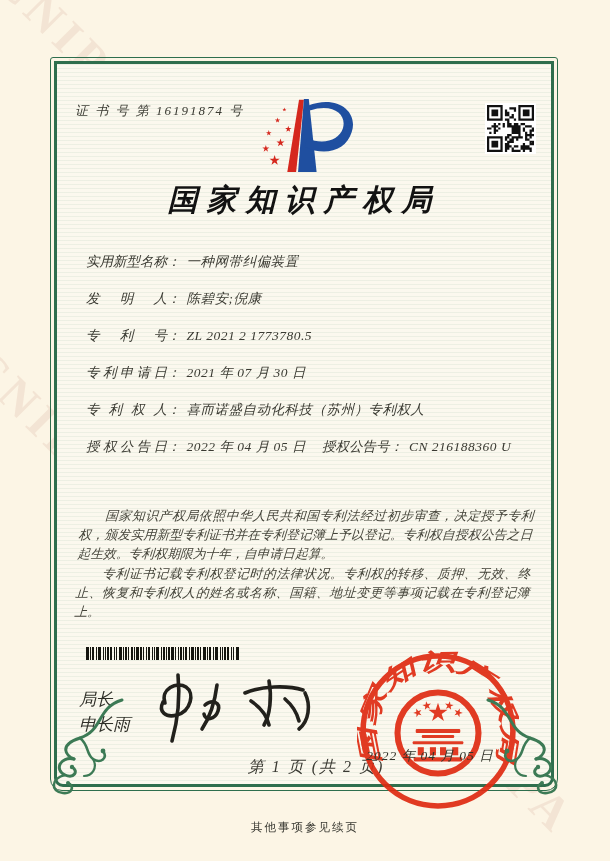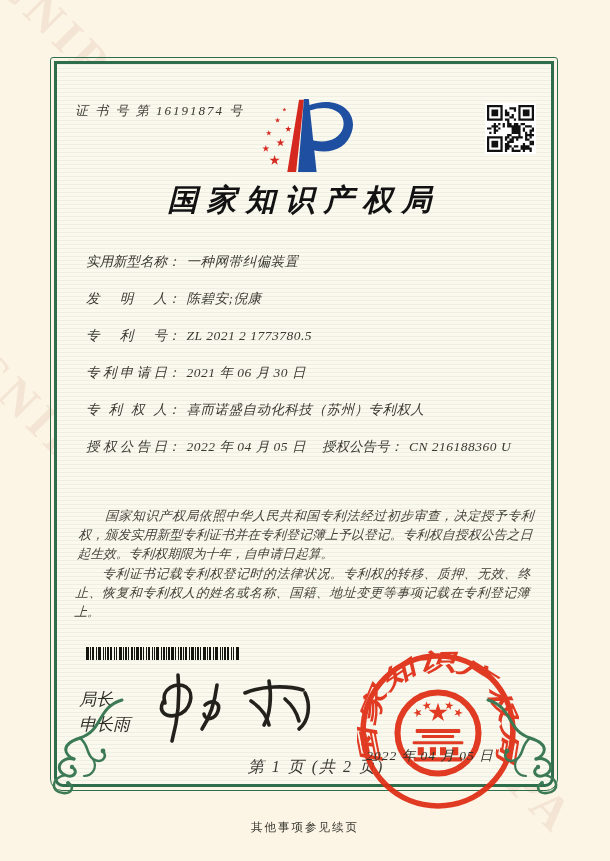--- a/index.html
+++ b/index.html
@@ -109,21 +109,21 @@
       <div class="frow">
         <span class="flabel">实用新型名称</span><span class="fcolon">：</span><span class="fvalue">一种网带纠偏装置</span>
       </div>
       <div class="frow">
         <span class="flabel">发明人</span><span class="fcolon">：</span><span class="fvalue">陈碧安;倪康</span>
       </div>
       <div class="frow">
         <span class="flabel">专利号</span><span class="fcolon">：</span><span class="fvalue">ZL 2021 2 1773780.5</span>
       </div>
       <div class="frow">
-        <span class="flabel">专利申请日</span><span class="fcolon">：</span><span class="fvalue">2021 年 06 月 30 日</span>
+        <span class="flabel">专利申请日</span><span class="fcolon">：</span><span class="fvalue">2021 年 07 月 30 日</span>
       </div>
       <div class="frow">
         <span class="flabel">专利权人</span><span class="fcolon">：</span><span class="fvalue">喜而诺盛自动化科技（苏州）专利权人</span>
       </div>
       <div class="frow">
         <span><span class="flabel">授权公告日</span><span class="fcolon">：</span><span class="fvalue">2022 年 04 月 05 日</span></span><span class="grant-pair2"><span>授权公告号</span><span class="fcolon">：</span><span class="fvalue">CN 216188360 U</span></span>
       </div>
     </div>
 
     <div class="paras">

